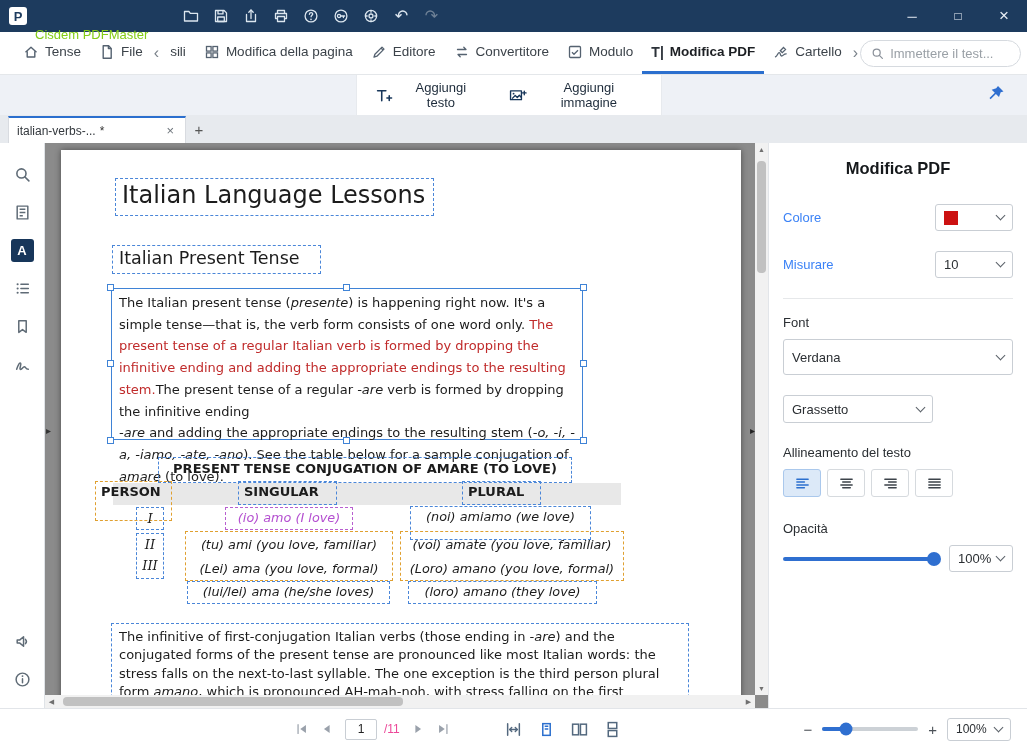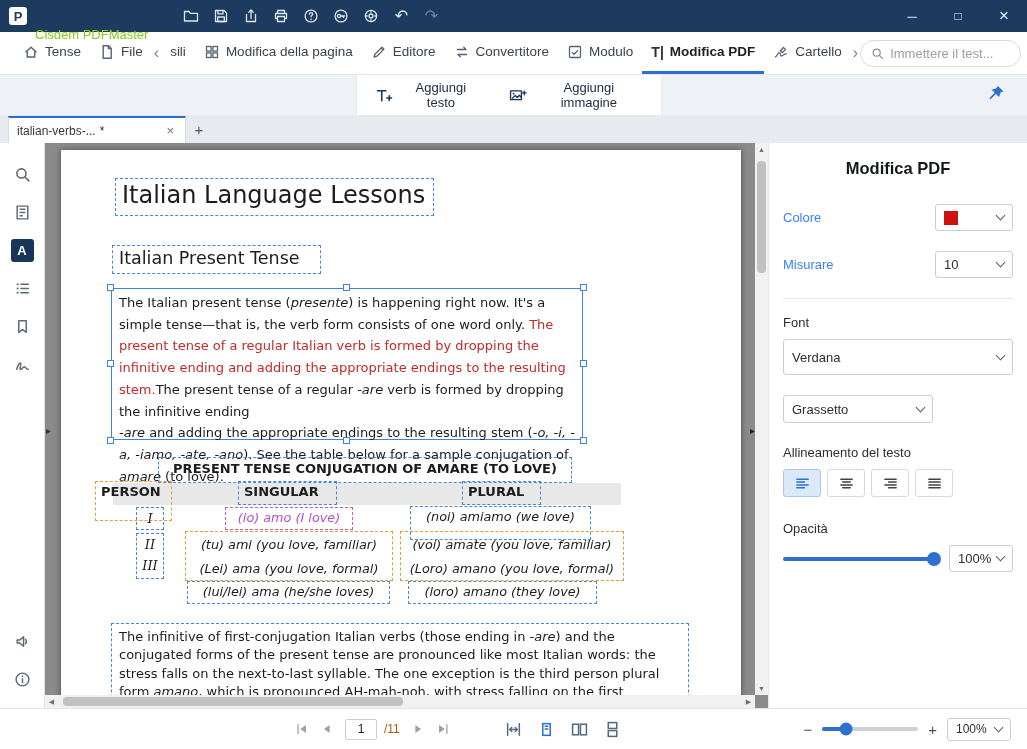--- a/index.html
+++ b/index.html
@@ -143,21 +143,21 @@
   .slider-knob { position:absolute; right:-2px; top:50%; transform:translateY(-50%);
                  width:14px; height:14px; background:#2f6fd0; border-radius:50%; }
 
   
   .statusbar { position:relative; height:41px; background:#fff; border-top:1px solid #e2e5e9; }
   .nav-group { position:absolute; left:295px; top:0; height:100%; display:flex; align-items:center; gap:11px; }
   .navbtn { background:none; border:none; display:flex; align-items:center; }
   .navbtn svg { width:14px; height:14px; color:#9aa1ab; }
   .pageinput { width:32px; height:21px; border:1px solid #c9ced4; border-radius:2px;
                text-align:center; font-size:12px; color:#222; }
-  .pagetotal { font-size:12px; color:#a16207; margin-left:-4px; }
+  .pagetotal { font-size:12px; color:#ec4899; margin-left:-4px; }
   .view-group { position:absolute; left:505px; top:0; height:100%; display:flex; align-items:center; gap:16px; }
   .viewbtn { background:none; border:none; display:flex; align-items:center; }
   .viewbtn svg { width:17px; height:17px; color:#53687e; }
   .viewbtn.active svg { color:#2b6fce; }
   .zoom-group { position:absolute; right:16px; top:0; height:100%; display:flex; align-items:center; gap:10px; }
   .zbtn { background:none; border:none; font-size:15px; color:#4b5157; line-height:1; }
   .zslider { position:relative; width:96px; height:4px; background:#ccd1d6; border-radius:2px; }
   .zfill { position:absolute; left:0; top:0; bottom:0; width:25%; background:#2f6fd0; border-radius:2px; }
   .zknob { position:absolute; left:24px; top:50%; transform:translate(-50%,-50%);
            width:13px; height:13px; background:#2f6fd0; border-radius:50%; }

